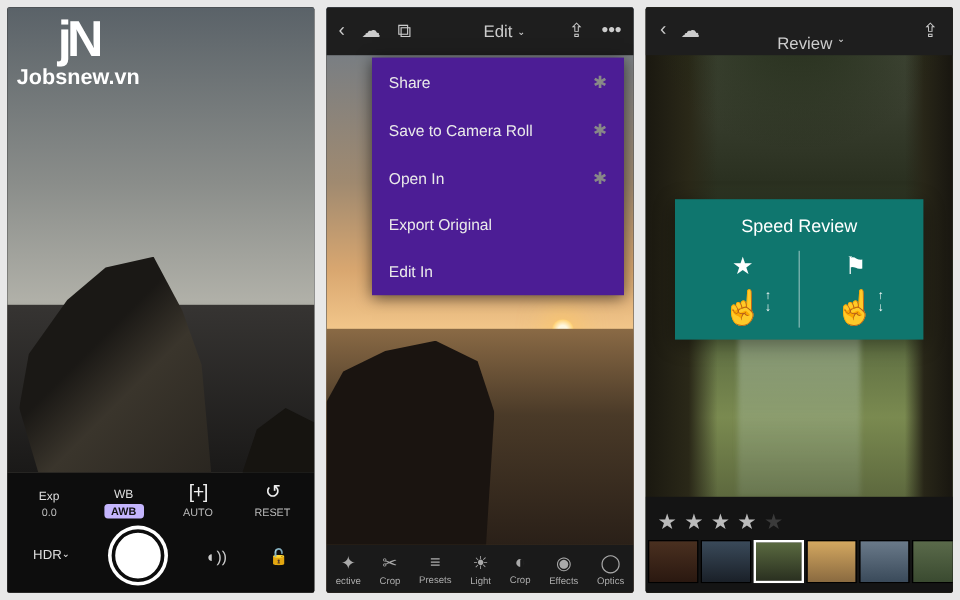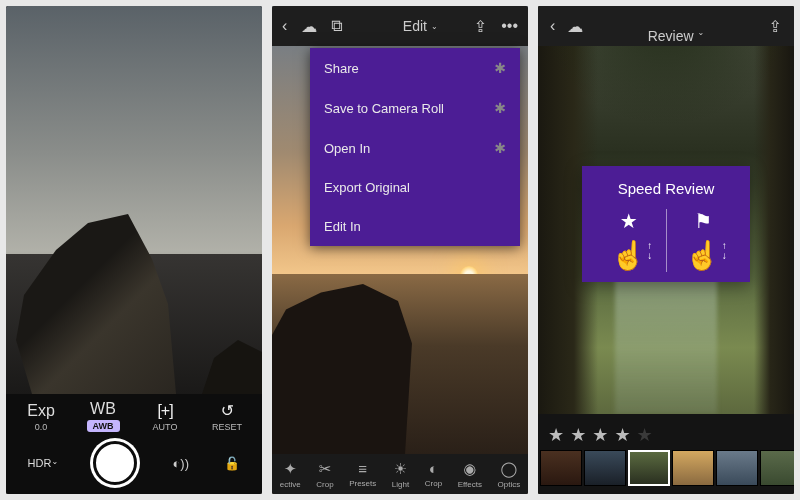--- a/index.html
+++ b/index.html
@@ -51,21 +51,21 @@
 
 .cam-controls {
   position: absolute; left:0; right:0; bottom: 0; height: 100px;
   background: #0d0d0d;
   color: #eee;
   display: flex; flex-direction: column;
   padding: 6px 4px 4px;
 }
 .cam-row1 { display:flex; justify-content: space-around; align-items:flex-end; font-size: 10px; }
 .cam-ctrl { display:flex; flex-direction:column; align-items:center; gap:2px; min-width:44px; }
-.cam-ctrl .lbl { font-size: 16px; color:#ddd; }
+.cam-ctrl .lbl { font-size: 10px; color:#ddd; }
 .cam-ctrl .val { font-size: 9px; color:#bbb; }
 .pill { background:#c4b5fd; color:#111; border-radius:3px; padding:1px 6px; font-size:9px; font-weight:600; }
 .bracket { font-size: 16px; letter-spacing:-1px; }
 .cam-row2 { display:flex; justify-content:space-around; align-items:center; flex:1; margin-top:4px; }
 .shutter {
   width: 44px; height: 44px; border-radius: 50%;
   background: #fff; border: 3px solid #0d0d0d; box-shadow: 0 0 0 3px #fff;
 }
 .small-ic { font-size: 13px; color:#ccc; }
 .hdr { font-size: 11px; color:#ddd; display:flex; align-items:flex-start; gap:0; }
@@ -146,21 +146,21 @@
   background: #1e1e1e; color:#ccc;
   display:flex; align-items:center; justify-content:space-between;
   padding:0 12px;
 }
 .p3-header .left { display:flex; gap:12px; font-size:16px; }
 .p3-header .center { font-size:14px; display:flex; align-items:flex-start; gap:4px;margin-top:20px; }
 .p3-header .right { font-size:16px; }
 
 .speed-review {
   position:absolute; top: 160px; left: 50%; transform: translateX(-50%);
-  width: 168px; background: #4c1d95;
+  width: 207px; background: #0f766e;
   color:#fff; padding: 14px 10px 10px;
   text-align:center; box-shadow: 0 4px 16px rgba(0,0,0,0.4);
 }
 .speed-review .title { font-size: 15px; margin-bottom: 12px; }
 .sr-cols { display:flex; }
 .sr-col { flex:1; display:flex; flex-direction:column; align-items:center; gap:6px; position:relative; }
 .sr-divider { width:1px; background: rgba(255,255,255,0.5); }
 .sr-top { font-size: 20px; }
 .sr-hand { font-size: 28px; position:relative; }
 .sr-arrows { position:absolute; right:-6px; top:2px; font-size:10px; display:flex; flex-direction:column; line-height:1; }
@@ -184,20 +184,24 @@
 </style>
 </head>
 <body>
 
 <div class="panel">
   <div class="p1-sky"></div>
   <div class="p1-sea"></div>
   <div class="p1-rock"></div>
   <div class="p1-rock2"></div>
 
+  <div class="watermark">
+    <div class="jn">jN</div>
+    <div class="site">Jobsnew.vn</div>
+  </div>
 
   <div class="cam-controls">
     <div class="cam-row1">
       <div class="cam-ctrl">
         <span class="lbl">Exp</span>
         <span class="val">0.0</span>
       </div>
       <div class="cam-ctrl">
         <span class="lbl">WB</span>
         <span class="pill">AWB</span>

